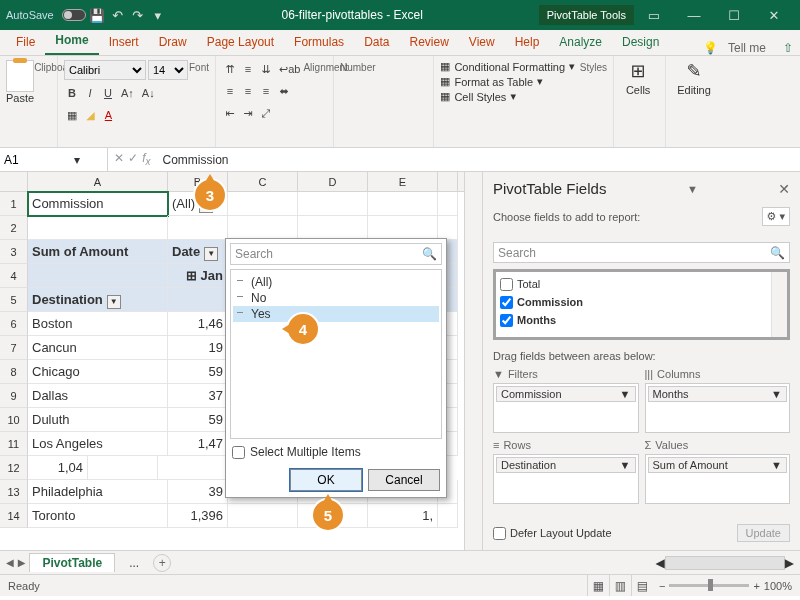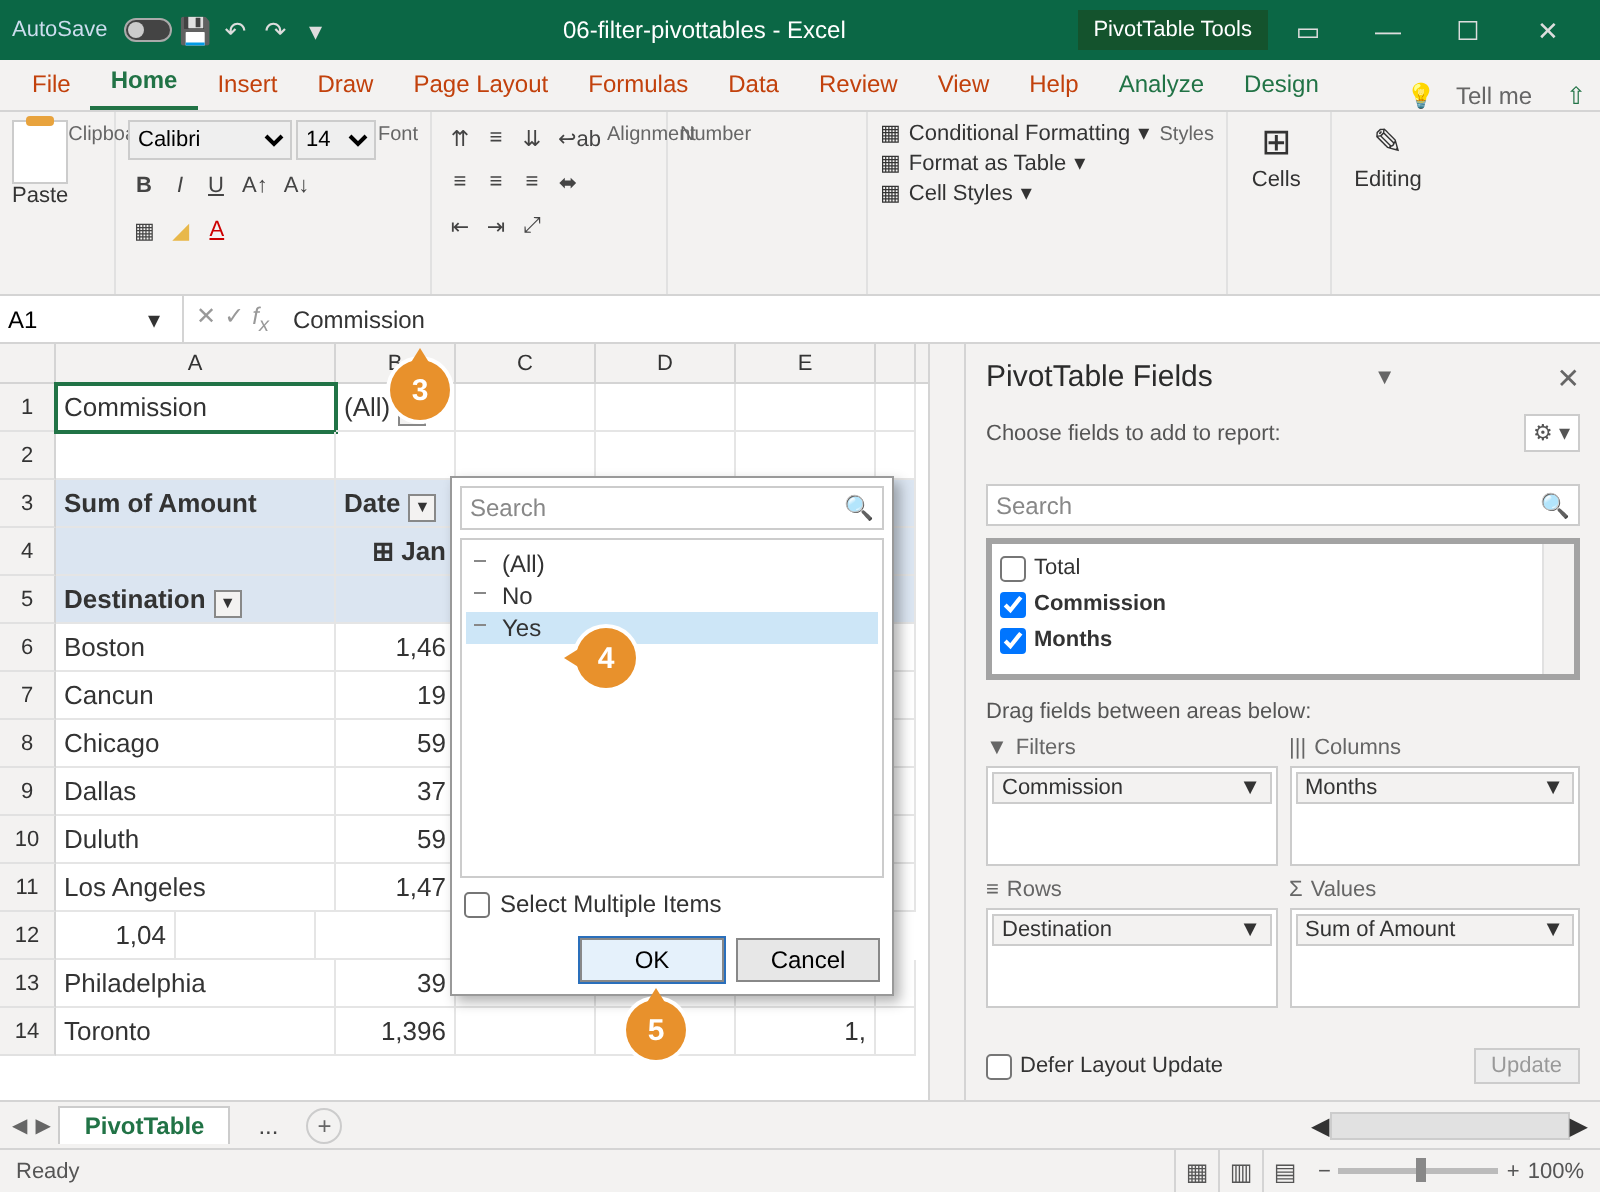--- a/index.html
+++ b/index.html
@@ -28,21 +28,21 @@
 .ribbon .paste-big { width:38px; text-align:center; }
 .ribbon .paste-big .clip { width:28px; height:32px; margin:0 auto; background:#fff; border:1px solid #ccc; position:relative; }
 .ribbon .paste-big .clip::before { content:''; position:absolute; width:14px; height:5px; background:#e8a33d; top:-3px; left:6px; border-radius:2px; }
 .ribbon .smallbtn { min-width:16px; height:18px; font-size:11px; display:inline-flex; align-items:center; justify-content:center; color:#444; padding:0 2px; border:1px solid transparent; cursor:pointer; }
 .ribbon select.fontsel { height:20px; font-size:11px; border:1px solid #ccc; }
 .ribbon .styles-list { display:flex; flex-direction:column; gap:2px; }
 .ribbon .styles-list .item { font-size:11px; display:flex; align-items:center; gap:4px; }
 .ribbon .bigbtn { width:44px; text-align:center; font-size:11px; }
 .ribbon .bigbtn .ico { font-size:18px; display:block; margin-bottom:2px; }
 .formula-bar { height:24px; border-bottom:1px solid #d4d4d4; display:flex; align-items:center; }
-.formula-bar .namebox { width:92px; border-right:1px solid #d4d4d4; padding:0 4px; height:100%; display:flex; align-items:center; }
+.formula-bar .namebox { width:108px; border-right:1px solid #d4d4d4; padding:0 4px; height:100%; display:flex; align-items:center; }
 .formula-bar .namebox input { border:none; width:70px; font-size:12px; outline:none; }
 .formula-bar .fx-btns { display:flex; gap:4px; padding:0 6px; color:#999; }
 .formula-bar .fxinput { flex:1; padding:0 6px; font-size:12px; }
 .main { display:flex; height:378px; }
 .grid-area { flex:1; position:relative; overflow:hidden; }
 .colheads { display:flex; height:20px; background:#f3f2f1; border-bottom:1px solid #d4d4d4; }
 .colheads .corner { width:28px; border-right:1px solid #d4d4d4; background:#f3f2f1; }
 .colheads .ch { border-right:1px solid #d4d4d4; text-align:center; font-size:11px; color:#333; line-height:20px; }
 .gridbody { display:flex; }
 .rownums { width:28px; }

